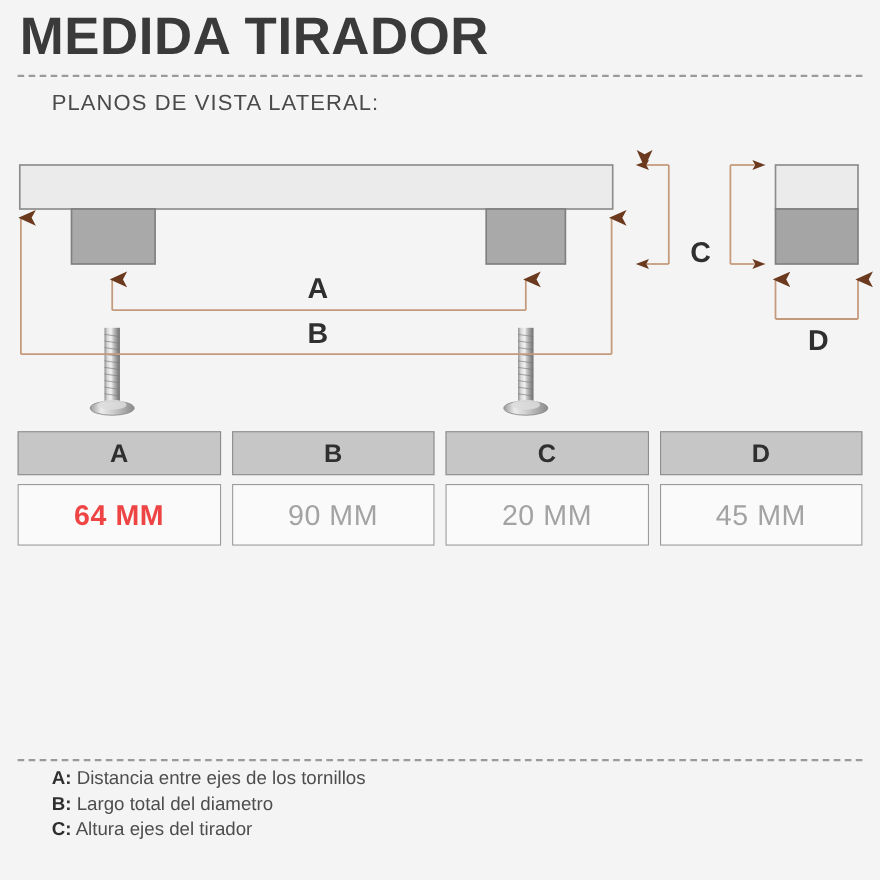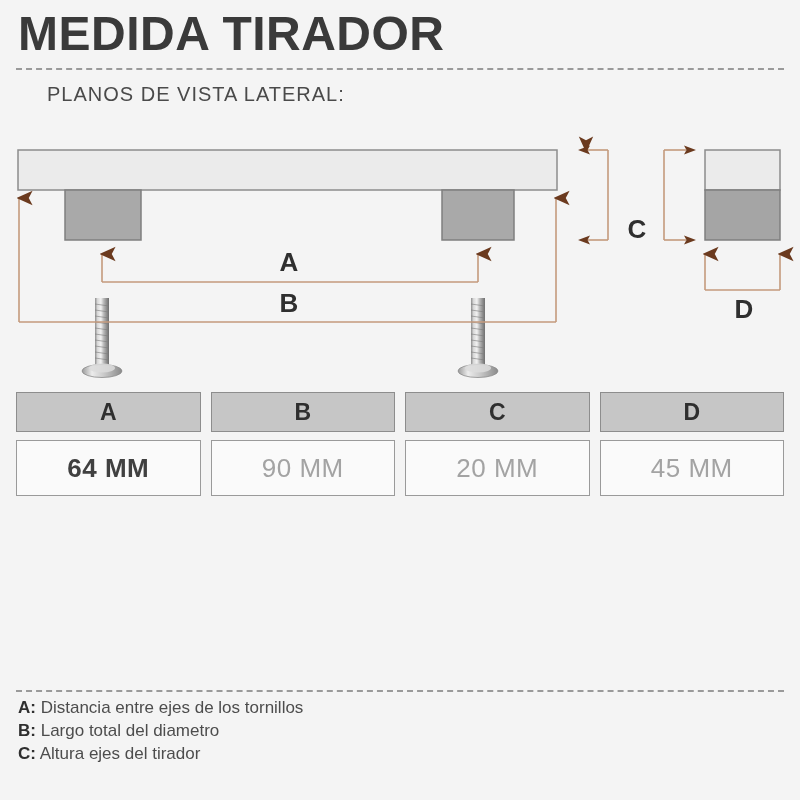--- a/index.html
+++ b/index.html
@@ -95,36 +95,37 @@
     border: 1px solid #9a9a9a;
     display: flex;
     align-items: center;
     justify-content: center;
     font-size: 26px;
     color: #a3a3a3;
     letter-spacing: 0.5px;
     box-sizing: border-box;
   }
   .dim-val.highlight {
-    color: #404040;
+    color: #ef4444;
     font-weight: bold;
   }
 
   
   .legend {
     position: absolute;
     left: 18px;
     top: 696px;
     width: 760px;
   }
   .legend-row {
     font-size: 17px;
     line-height: 23px;
     color: #4d4d4d;
     white-space: nowrap;
+    margin-left: 29px;
   }
   .legend-key {
     font-weight: bold;
     color: #2f2f2f;
   }
 </style>
 </head>
 <body>
 
 <div id="page">

